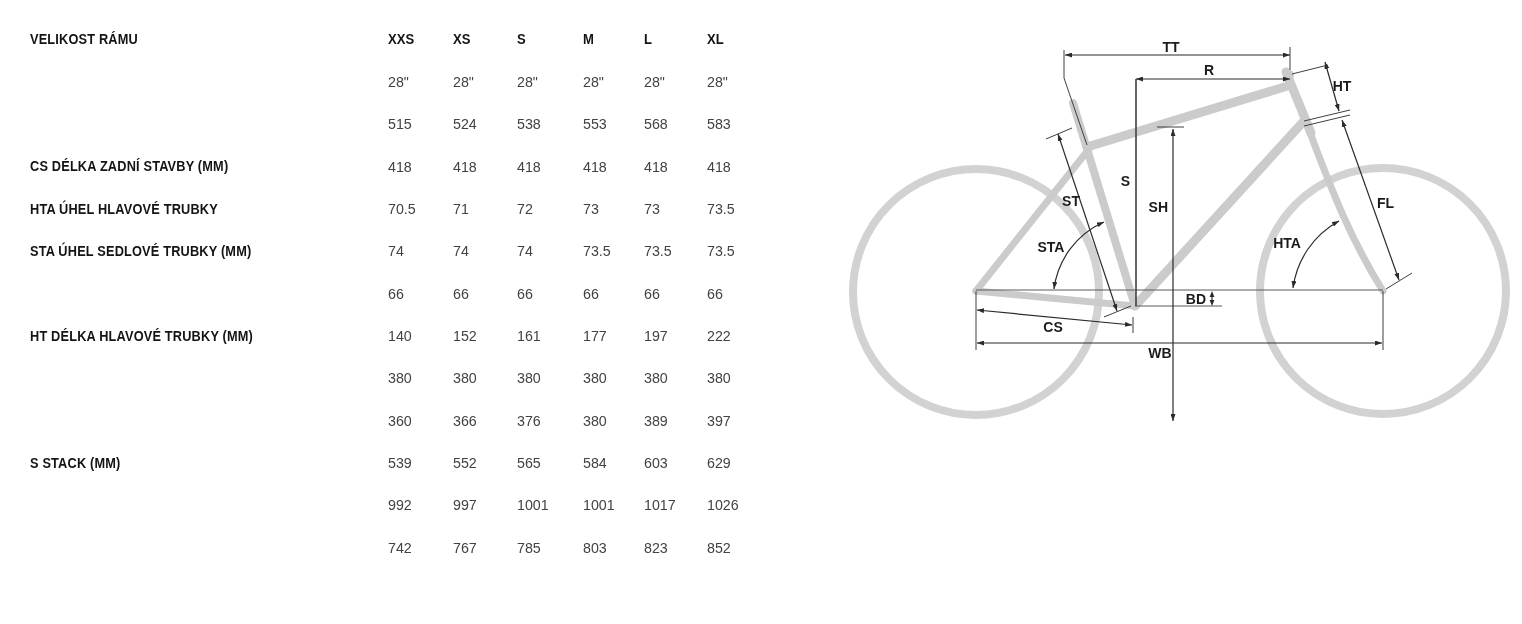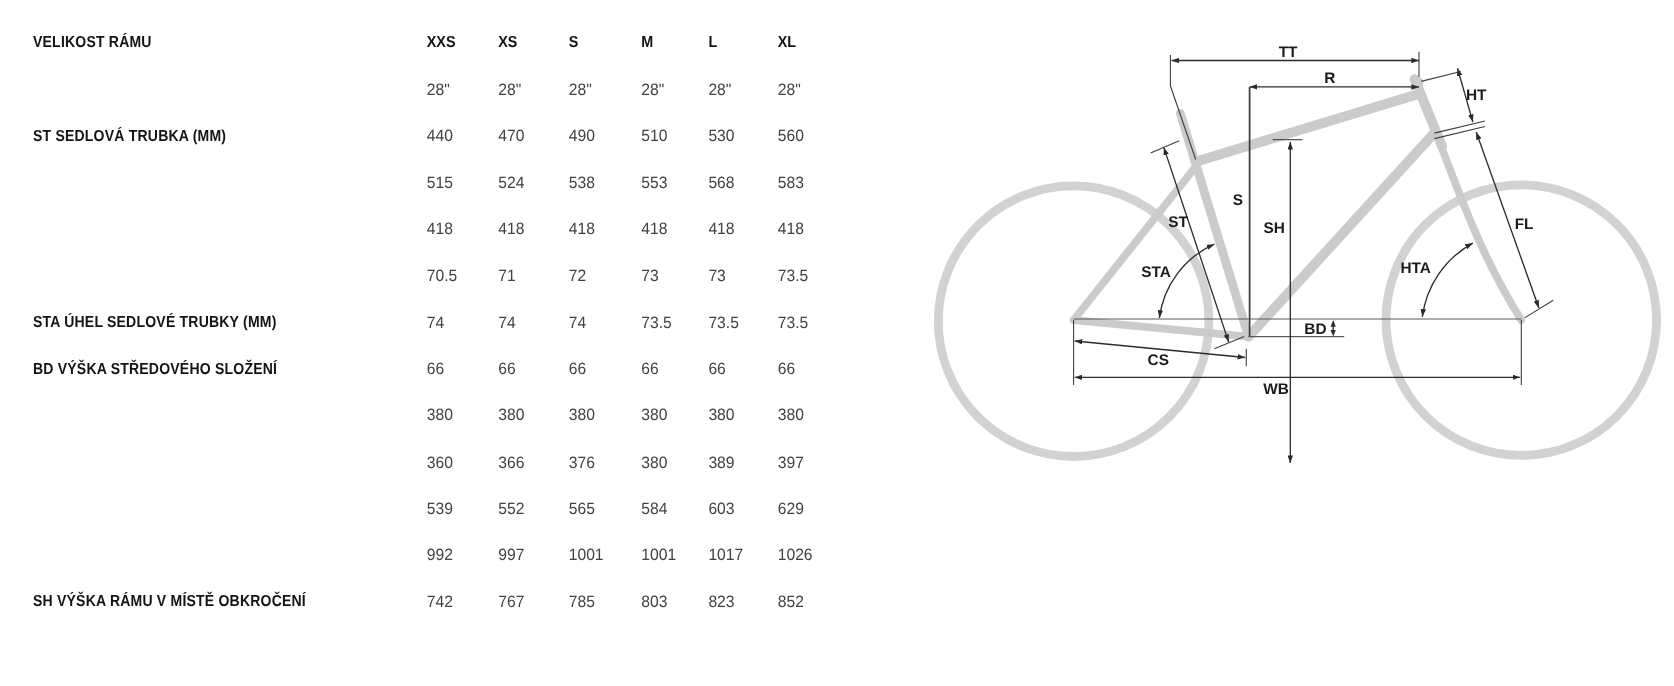--- a/index.html
+++ b/index.html
@@ -68,51 +68,46 @@
     <div id="rows-wrap">
     <div class="row">
       <div class="cell c1 val">28"</div>
       <div class="cell c2 val">28"</div>
       <div class="cell c3 val">28"</div>
       <div class="cell c4 val">28"</div>
       <div class="cell c5 val">28"</div>
       <div class="cell c6 val">28"</div>
     </div>
 
-    <div class="row">
-      <div class="cell c0">
-            <span class="lbl">ST SEDLOVÁ TRUBKA (MM)</span>
-          </div>
-      <div class="cell c1 val">440</div>
-      <div class="cell c2 val">470</div>
-      <div class="cell c3 val">490</div>
-      <div class="cell c4 val">510</div>
-      <div class="cell c5 val">530</div>
-      <div class="cell c6 val">560</div>
-    </div>
 
     <div class="row">
       <div class="cell c1 val">515</div>
       <div class="cell c2 val">524</div>
       <div class="cell c3 val">538</div>
       <div class="cell c4 val">553</div>
       <div class="cell c5 val">568</div>
       <div class="cell c6 val">583</div>
     </div>
 
     <div class="row">
+      <div class="cell c0">
+            <span class="lbl">CS DÉLKA ZADNÍ STAVBY (MM)</span>
+          </div>
       <div class="cell c1 val">418</div>
       <div class="cell c2 val">418</div>
       <div class="cell c3 val">418</div>
       <div class="cell c4 val">418</div>
       <div class="cell c5 val">418</div>
       <div class="cell c6 val">418</div>
     </div>
 
     <div class="row">
+      <div class="cell c0">
+            <span class="lbl">HTA ÚHEL HLAVOVÉ TRUBKY</span>
+          </div>
       <div class="cell c1 val">70.5</div>
       <div class="cell c2 val">71</div>
       <div class="cell c3 val">72</div>
       <div class="cell c4 val">73</div>
       <div class="cell c5 val">73</div>
       <div class="cell c6 val">73.5</div>
     </div>
 
     <div class="row">
       <div class="cell c0">
@@ -120,72 +115,80 @@
           </div>
       <div class="cell c1 val">74</div>
       <div class="cell c2 val">74</div>
       <div class="cell c3 val">74</div>
       <div class="cell c4 val">73.5</div>
       <div class="cell c5 val">73.5</div>
       <div class="cell c6 val">73.5</div>
     </div>
 
     <div class="row">
-      <div class="cell c0">
-            <span class="lbl">BD VÝŠKA STŘEDOVÉHO SLOŽENÍ</span>
-          </div>
       <div class="cell c1 val">66</div>
       <div class="cell c2 val">66</div>
       <div class="cell c3 val">66</div>
       <div class="cell c4 val">66</div>
       <div class="cell c5 val">66</div>
       <div class="cell c6 val">66</div>
     </div>
 
+    <div class="row">
+      <div class="cell c0">
+            <span class="lbl">HT DÉLKA HLAVOVÉ TRUBKY (MM)</span>
+          </div>
+      <div class="cell c1 val">140</div>
+      <div class="cell c2 val">152</div>
+      <div class="cell c3 val">161</div>
+      <div class="cell c4 val">177</div>
+      <div class="cell c5 val">197</div>
+      <div class="cell c6 val">222</div>
+    </div>
 
     <div class="row">
       <div class="cell c1 val">380</div>
       <div class="cell c2 val">380</div>
       <div class="cell c3 val">380</div>
       <div class="cell c4 val">380</div>
       <div class="cell c5 val">380</div>
       <div class="cell c6 val">380</div>
     </div>
 
     <div class="row">
       <div class="cell c1 val">360</div>
       <div class="cell c2 val">366</div>
       <div class="cell c3 val">376</div>
       <div class="cell c4 val">380</div>
       <div class="cell c5 val">389</div>
       <div class="cell c6 val">397</div>
     </div>
 
     <div class="row">
+      <div class="cell c0">
+            <span class="lbl">S STACK (MM)</span>
+          </div>
       <div class="cell c1 val">539</div>
       <div class="cell c2 val">552</div>
       <div class="cell c3 val">565</div>
       <div class="cell c4 val">584</div>
       <div class="cell c5 val">603</div>
       <div class="cell c6 val">629</div>
     </div>
 
     <div class="row">
       <div class="cell c1 val">992</div>
       <div class="cell c2 val">997</div>
       <div class="cell c3 val">1001</div>
       <div class="cell c4 val">1001</div>
       <div class="cell c5 val">1017</div>
       <div class="cell c6 val">1026</div>
     </div>
 
     <div class="row">
-      <div class="cell c0">
-            <span class="lbl">SH VÝŠKA RÁMU V MÍSTĚ OBKROČENÍ</span>
-          </div>
       <div class="cell c1 val">742</div>
       <div class="cell c2 val">767</div>
       <div class="cell c3 val">785</div>
       <div class="cell c4 val">803</div>
       <div class="cell c5 val">823</div>
       <div class="cell c6 val">852</div>
     </div>
   </div>
   </div>
 

